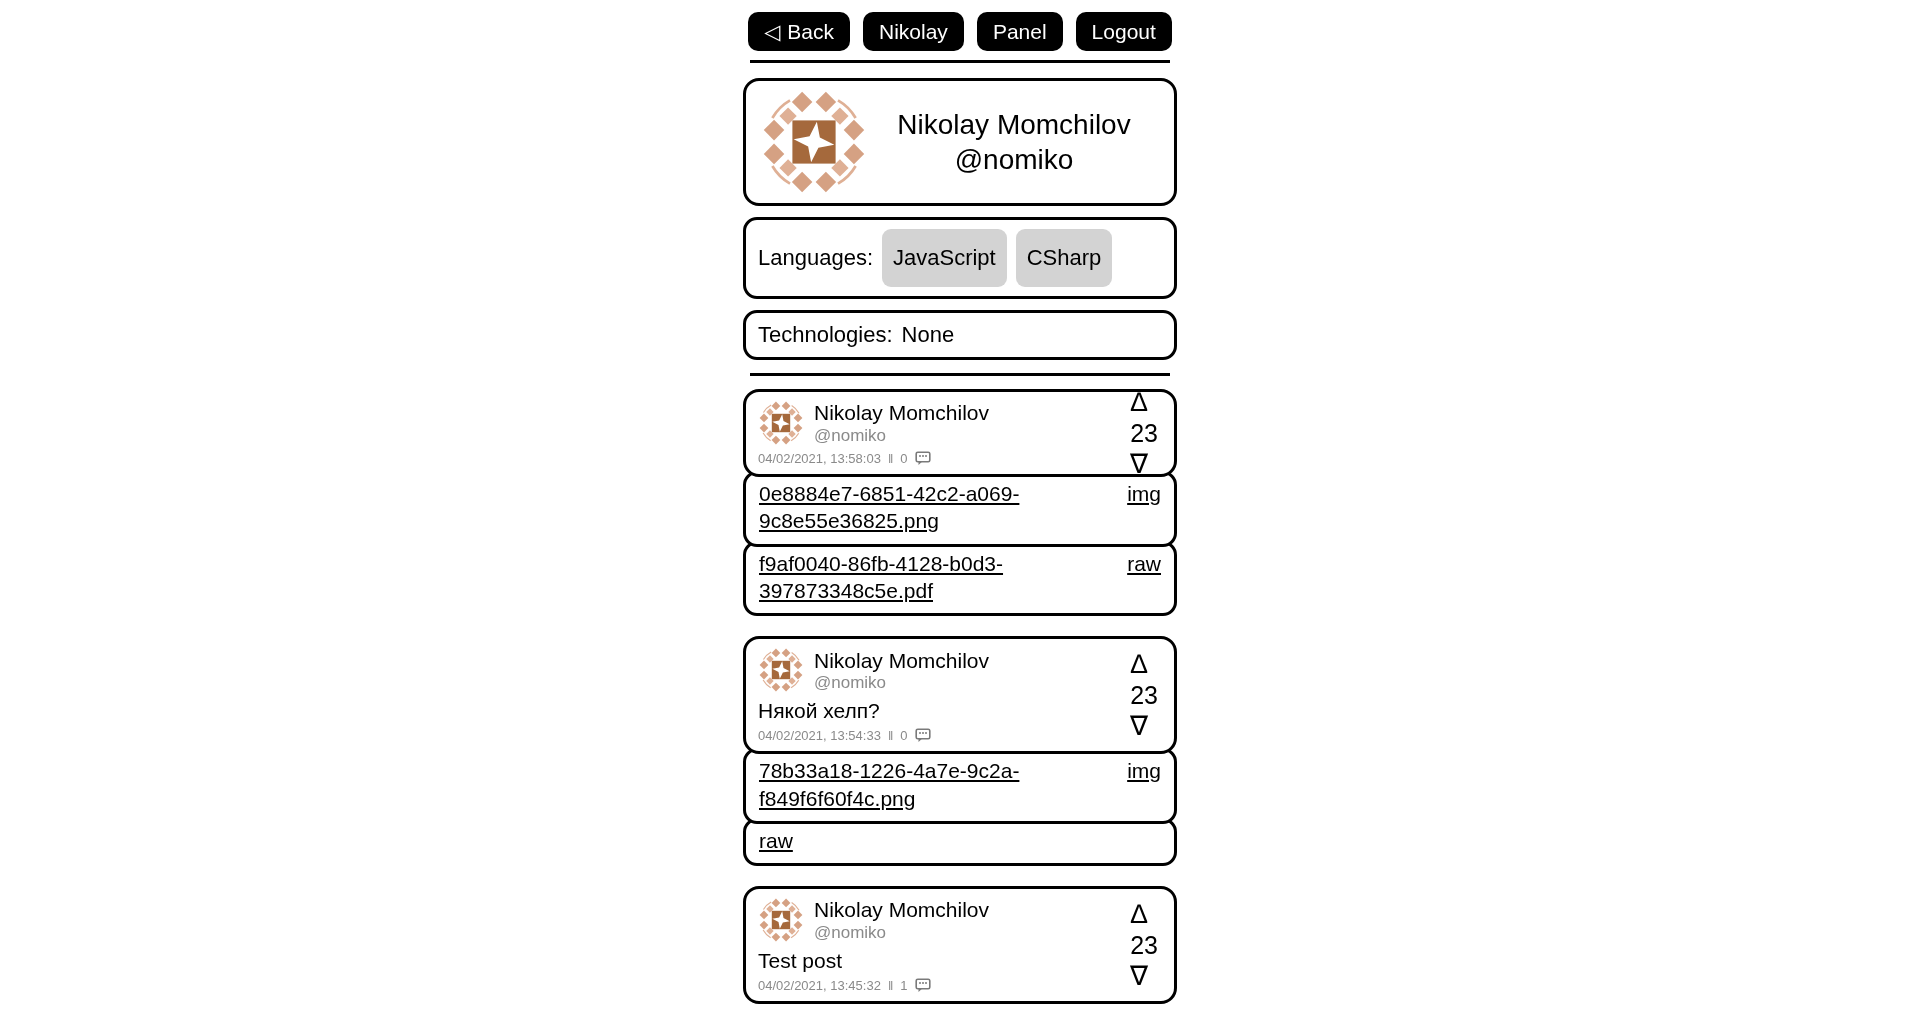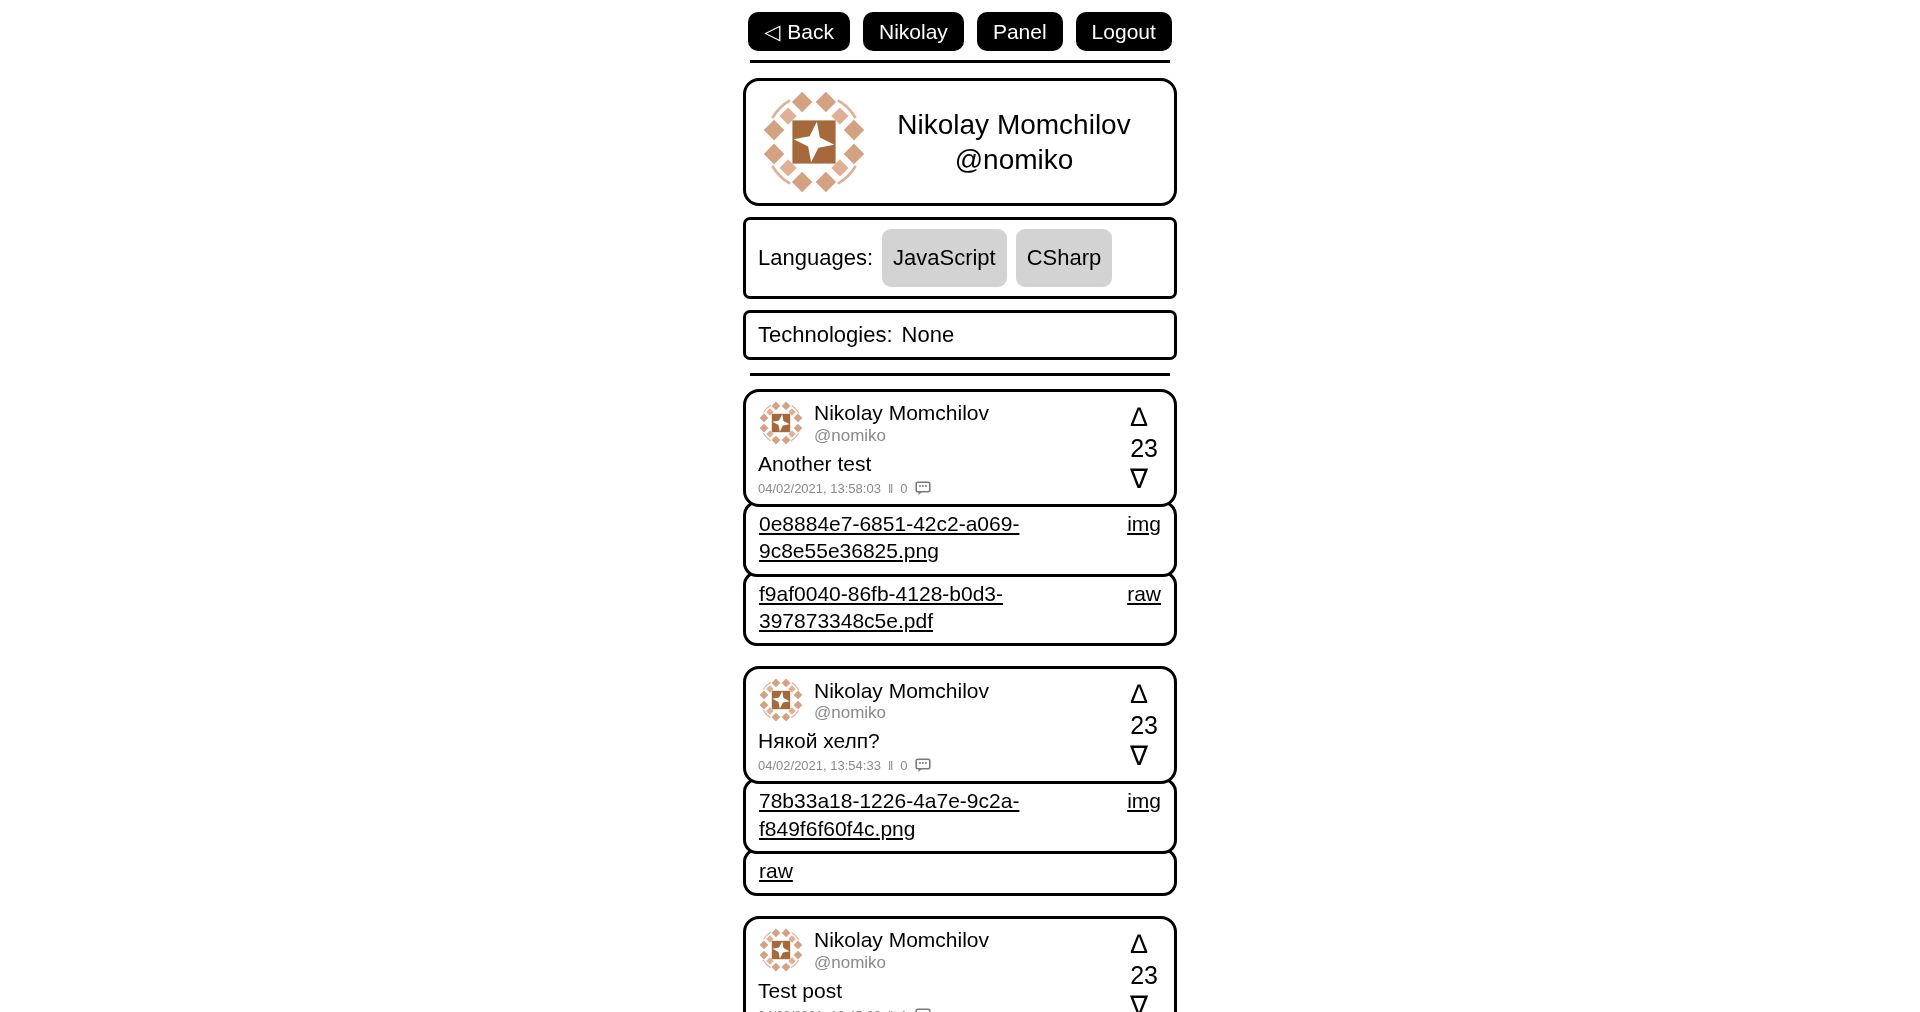--- a/index.html
+++ b/index.html
@@ -15,21 +15,21 @@
     border-radius:10px; padding:7px 16px; font-size:21px;
     font-family:"Liberation Sans", sans-serif; cursor:pointer;
     display:inline-flex; align-items:center; gap:7px; line-height:1.2;}
   .rule{border:none; border-top:3px solid var(--border); width:420px; margin:9px auto 0;}
   .column{width:434px; margin:0 auto;}
   .card{border:3px solid var(--border); border-radius:16px; background:#fff;}
   .profile-card{margin-top:15px; display:flex; align-items:center; padding:7px 14px;}
   .avatar-lg{width:108px; height:108px; flex:0 0 auto;}
   .avatar-sm{width:46px; height:46px; flex:0 0 auto;}
   .profile-names{flex:1; text-align:center; font-size:28px; line-height:1.25;}
-  .info-card{margin-top:11px; border-radius:7px; padding:9px 12px; font-size:22px;
+  .info-card{margin-top:11px; border-radius:14px; padding:9px 12px; font-size:22px;
     display:flex; align-items:center; gap:9px; flex-wrap:nowrap;}
   .tag{background:var(--tag_bg); border-radius:9px; padding:16px 11px; display:inline-block;}
   .rule2{margin-top:13px;}
   .posts{}
   .post-group{margin-top:13px;}
   .post-group + .post-group{margin-top:20px;}
   .post-group > *{position:relative;}
   .post-group > :nth-child(1){z-index:3;}
   .post-group > :nth-child(2){z-index:2;}
   .post-group > :nth-child(3){z-index:1;}
@@ -120,21 +120,20 @@
       <div class="post-card">
         <div class="post-header">
           <svg class="avatar-sm" viewBox="0 0 100 100">
             <use href="#avatar-identicon"></use>
           </svg>
           <div>
             <div class="post-author">Nikolay Momchilov</div>
             <div class="post-handle">@nomiko</div>
           </div>
         </div>
-        <div class="post-title">Another test</div>
         <div class="post-meta">
           <span>04/02/2021, 13:58:03</span>
           <span>‖</span>
           <span>0</span>
           <svg width="16" height="15" viewBox="0 0 16 15">
             <rect x="1.2" y="1.2" width="13.6" height="9.6" rx="1.6" fill="none" stroke="#7a7a7a" stroke-width="1.6"></rect>
             <circle cx="5" cy="5" r="1" fill="#7a7a7a"></circle>
               <circle cx="8" cy="5" r="1" fill="#7a7a7a"></circle>
               <circle cx="11" cy="5" r="1" fill="#7a7a7a"></circle>
             <path d="M3.5,10.8 L3.5,14 L7,10.8 Z" fill="#7a7a7a"></path>

